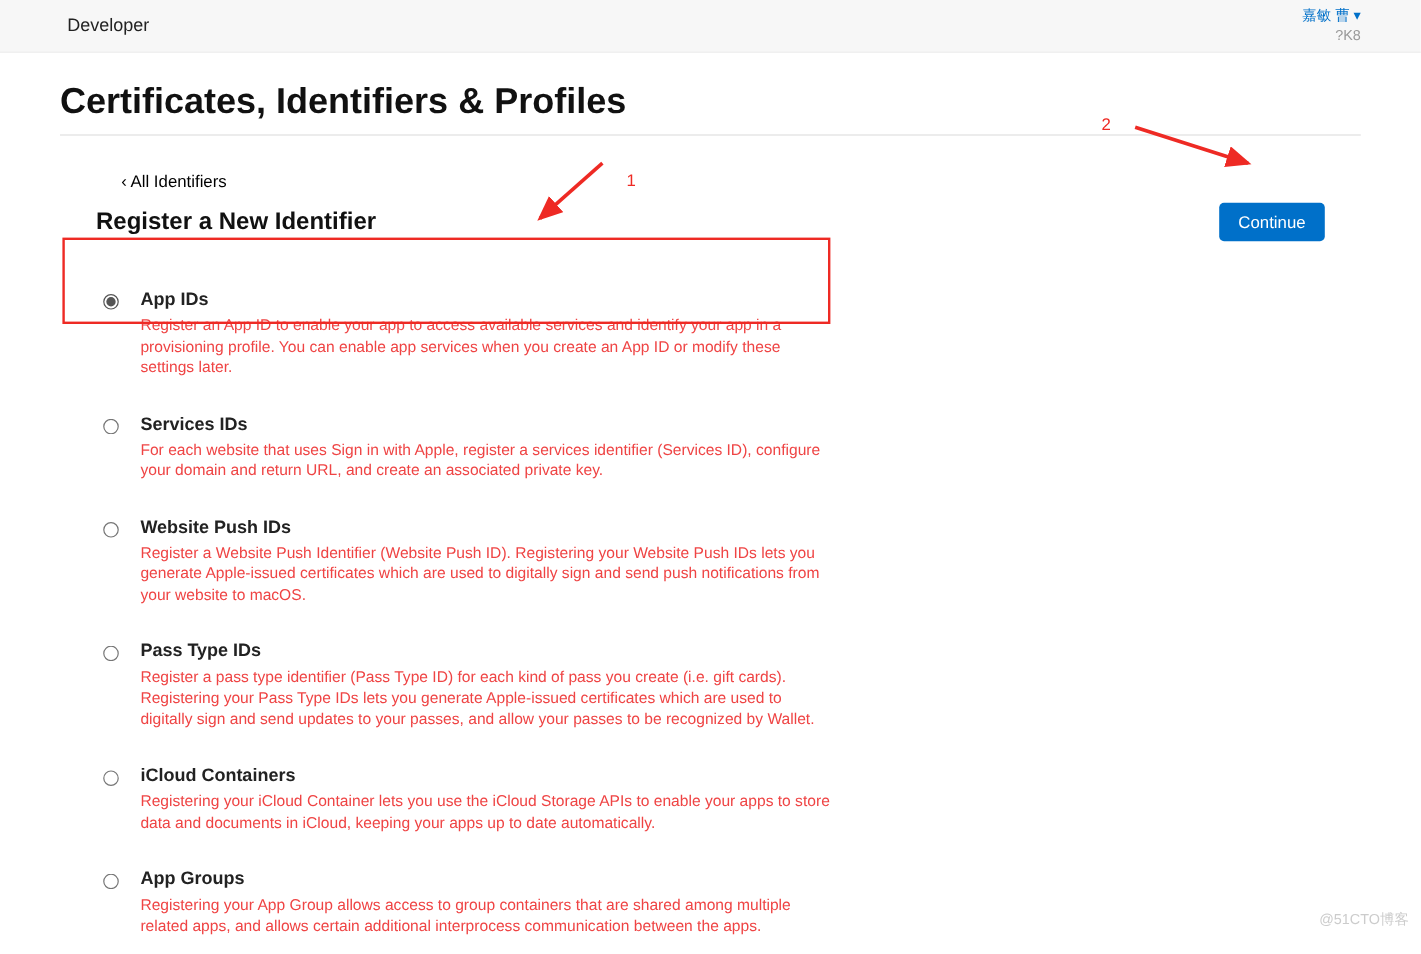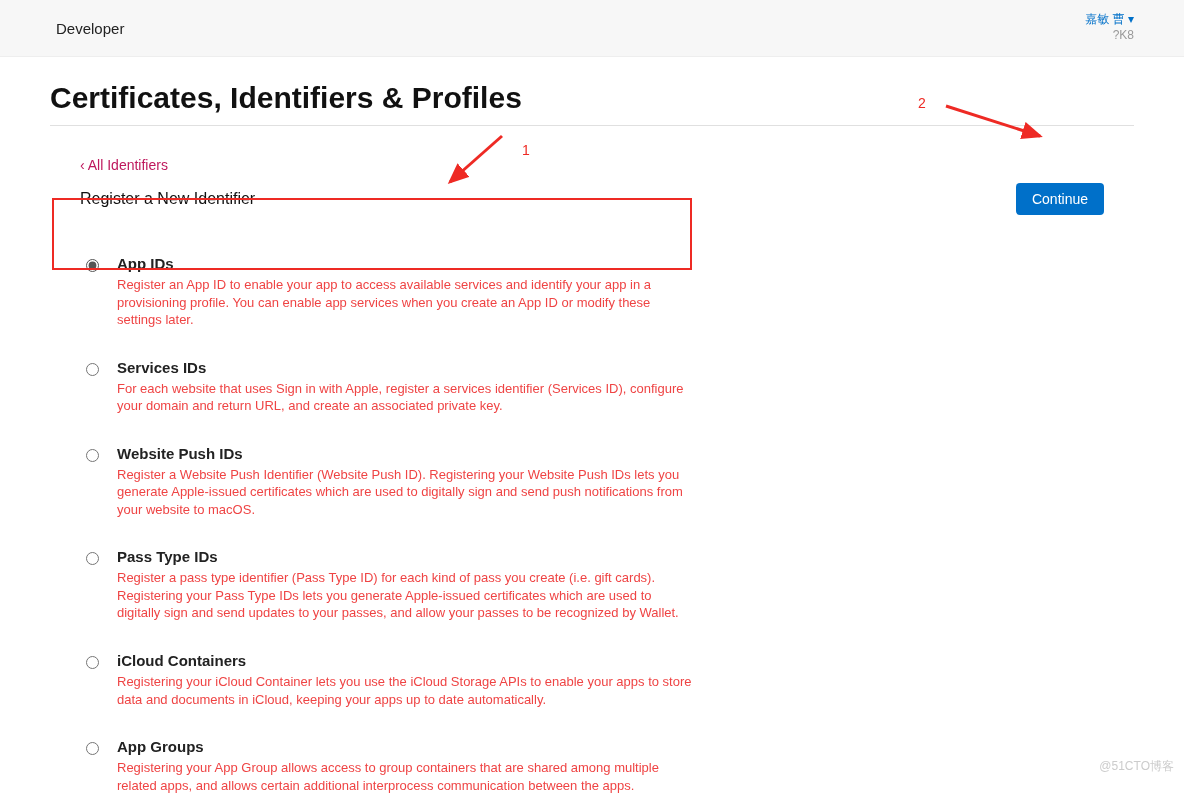--- a/index.html
+++ b/index.html
@@ -6,21 +6,21 @@
   body {
     font-family: -apple-system, BlinkMacSystemFont, "Helvetica Neue", Helvetica, Arial, sans-serif;
     background: #fff;
     color: #333;
     width: 1184px;
     height: 795px;
     overflow: hidden;
     position: relative;
   }
   .topbar {
-    height: 57px;
+    height: 44px;
     background: #f7f7f7;
     border-bottom: 1px solid #eee;
     display: flex;
     align-items: center;
     justify-content: space-between;
     padding: 0 50px;
   }
   .topbar-left {
     display: flex;
     align-items: center;
@@ -45,36 +45,37 @@
     font-weight: 700;
     color: #111;
     padding-bottom: 10px;
     border-bottom: 1px solid #e0e0e0;
   }
   .content {
     padding: 30px 30px 0 30px;
     position: relative;
   }
   .back-link {
-    color: #be185d;
+    color: #000000;
     font-size: 14px;
     text-decoration: none;
     cursor: pointer;
     display: inline-block;
     margin-bottom: 10px;
+    margin-left: 21px;
   }
   .sub-header {
     display: flex;
     justify-content: space-between;
     align-items: center;
     margin-bottom: 28px;
   }
   .sub-title {
-    font-size: 16px;
-    font-weight: 400;
+    font-size: 20px;
+    font-weight: 700;
     color: #111;
   }
   .continue-btn {
     background: #0070c9;
     color: #fff;
     font-size: 14px;
     font-weight: 500;
     border: none;
     padding: 8px 16px;
     border-radius: 4px;

